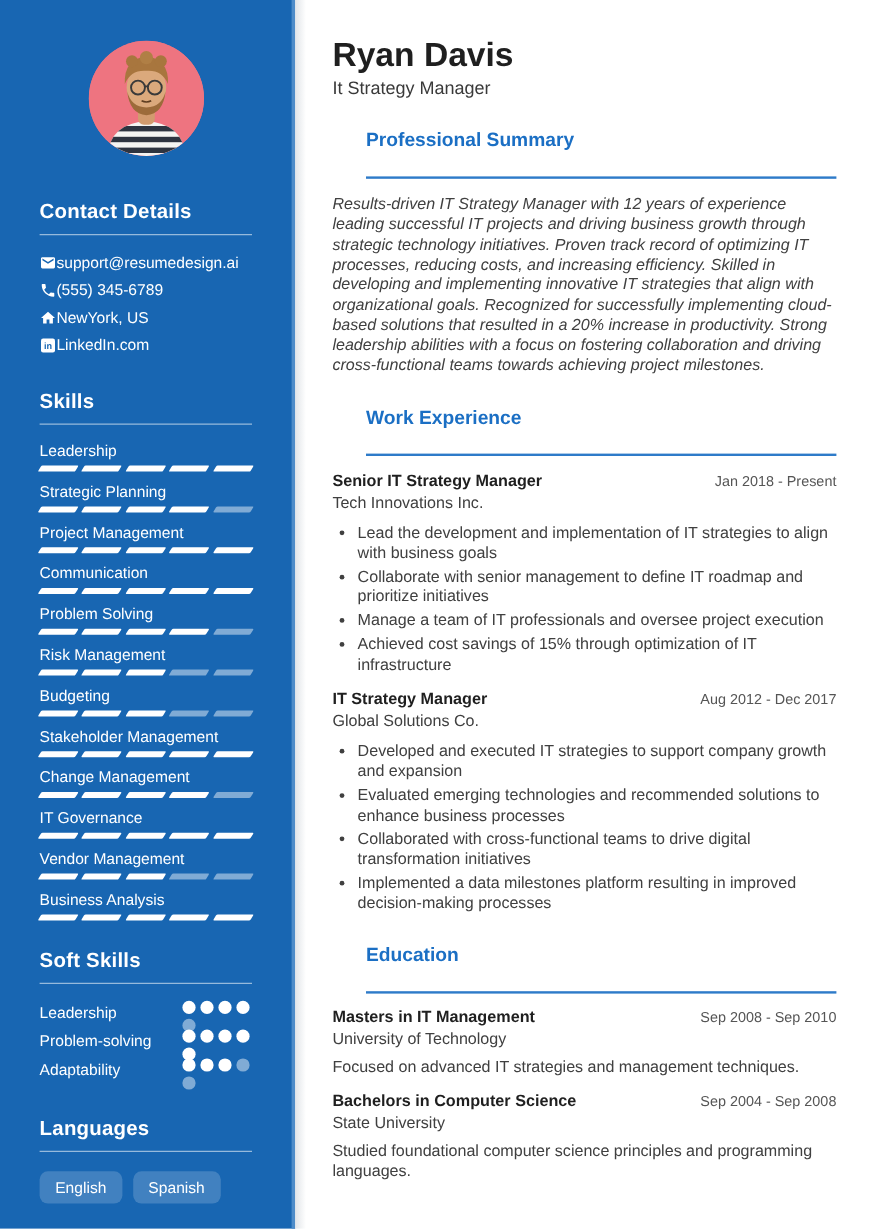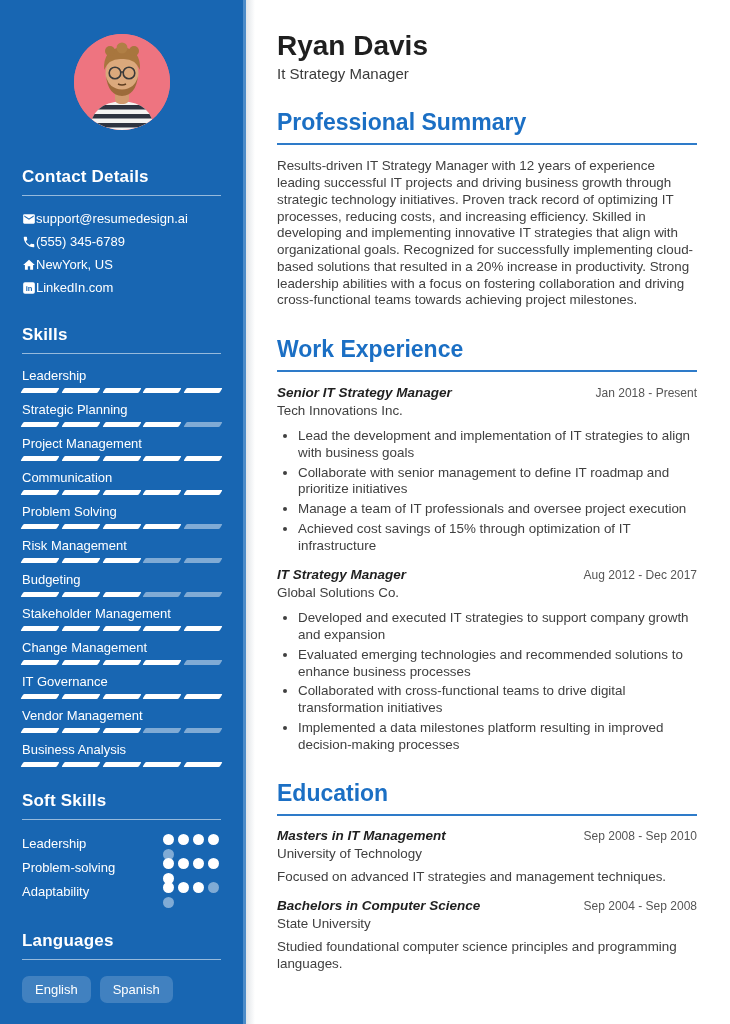--- a/index.html
+++ b/index.html
@@ -12,21 +12,21 @@
     --dim:rgba(255,255,255,0.45);
     --pill:rgba(255,255,255,0.18);
   }
   *{margin:0;padding:0;box-sizing:border-box;}
   html,body{width:730px;height:1024px;}
   body{font-family:"Liberation Sans","DejaVu Sans",sans-serif;background:#fff;overflow:hidden;}
   .page{display:flex;width:730px;height:1024px;}
 
   
   .sidebar{width:246px;flex:none;background:var(--sidebar-bg);color:#fff;
-    padding:0 22px;position:relative;border-right:3px solid var(--sidebar-edge);}
+    padding:0 33px;position:relative;border-right:3px solid var(--sidebar-edge);}
   .avatar-wrap{display:flex;justify-content:center;margin-top:34px;}
   .avatar{width:96px;height:96px;border-radius:50%;overflow:hidden;background:#ee7480;}
   .side-h{font-size:17px;font-weight:bold;letter-spacing:.2px;}
   .side-rule{border:none;border-top:1px solid rgba(255,255,255,.55);margin-top:8px;}
   .contact-h{margin-top:37px;}
   .contact-list{list-style:none;margin-top:16px;}
   .contact-item{display:flex;align-items:center;margin-bottom:9px;font-size:13px;line-height:14px;}
   .cicon{width:14px;height:14px;flex:none;display:inline-flex;}
   .cicon svg{width:14px;height:14px;}
 
@@ -50,27 +50,27 @@
   .lang-list{margin-top:16px;display:flex;gap:9px;}
   .lang-pill{background:var(--pill);color:#fff;font-size:13px;padding:6px 13px;border-radius:7px;}
 
   
   .main{flex:1;background:#fff;padding:30px 33px 0 31px;position:relative;}
   .main::before{content:"";position:absolute;left:0;top:0;bottom:0;width:9px;
     background:linear-gradient(to right,rgba(90,110,130,.18),rgba(255,255,255,0));}
   .name{font-size:28px;font-weight:bold;color:var(--title-text);line-height:1.12;}
   .job-title-sub{font-size:15px;color:#3a3a3a;margin-top:4px;}
   .section{margin-top:27px;}
-  .section-h{font-size:23px;font-weight:bold;color:var(--accent);
-    border-bottom:2px solid #2e7bc9;padding-bottom:7px;}
-  .summary-text{margin-top:13px;font-size:13.4px;line-height:1.25;color:var(--body-text);}
+  .section-h{font-size:16px;font-weight:bold;color:var(--accent);
+    border-bottom:2px solid #2e7bc9;padding-bottom:20px;margin-left:28px;}
+  .summary-text{margin-top:13px;font-size:13.4px;line-height:1.25;color:var(--body-text);font-style:italic;}
 
   .entry{margin-top:13px;}
   .entry-head{display:flex;justify-content:space-between;align-items:baseline;}
-  .entry-title{font-size:13.5px;font-weight:bold;color:var(--title-text);font-style:italic;}
+  .entry-title{font-size:13.5px;font-weight:bold;color:var(--title-text);}
   .entry-dates{font-size:12px;color:var(--date-text);flex:none;}
   .entry-sub{font-size:13.4px;color:var(--body-text);margin-top:3px;}
   .entry-bullets{margin-top:10px;padding-left:21px;}
   .entry-bullets li{font-size:13.4px;line-height:1.25;color:var(--body-text);margin-bottom:3px;}
   .entry-desc{font-size:13.4px;line-height:1.3;color:var(--body-text);margin-top:7px;}
   .edu-entry{margin-top:12px;}
 </style>
 </head>
 <body>
 

